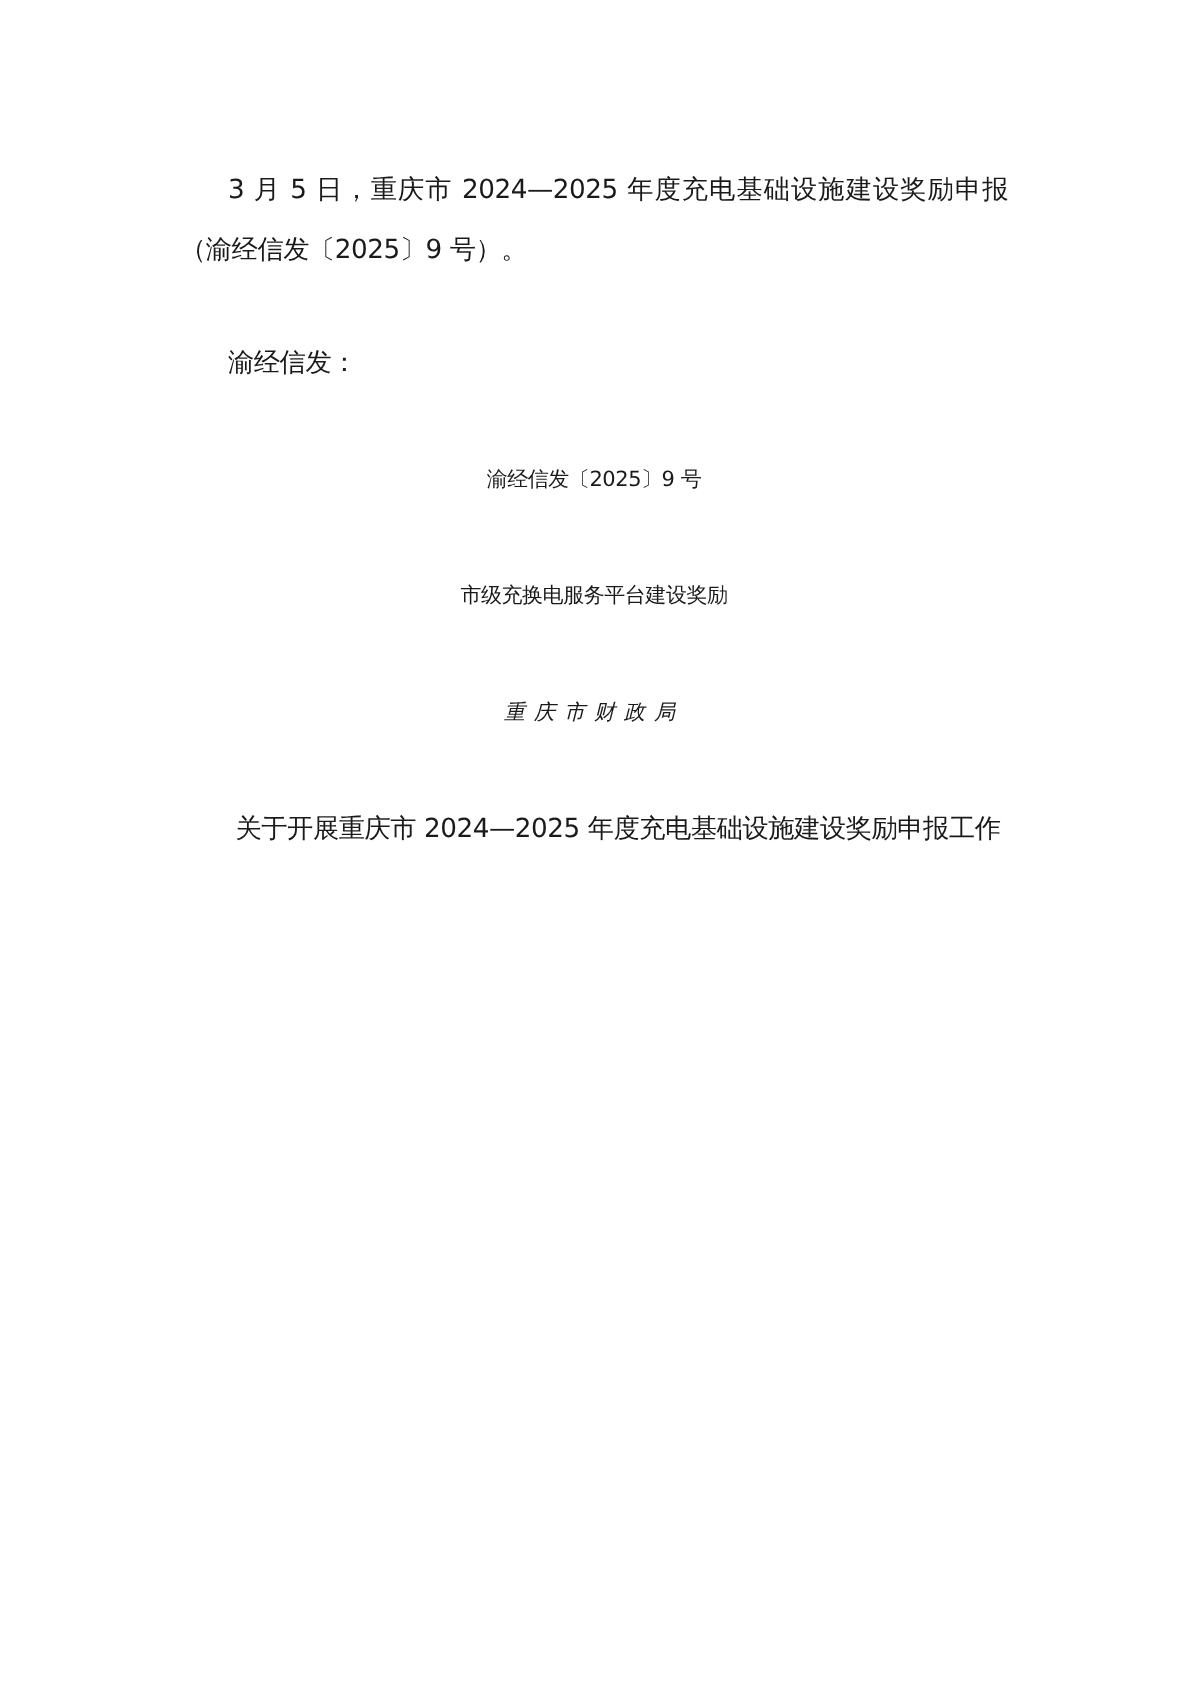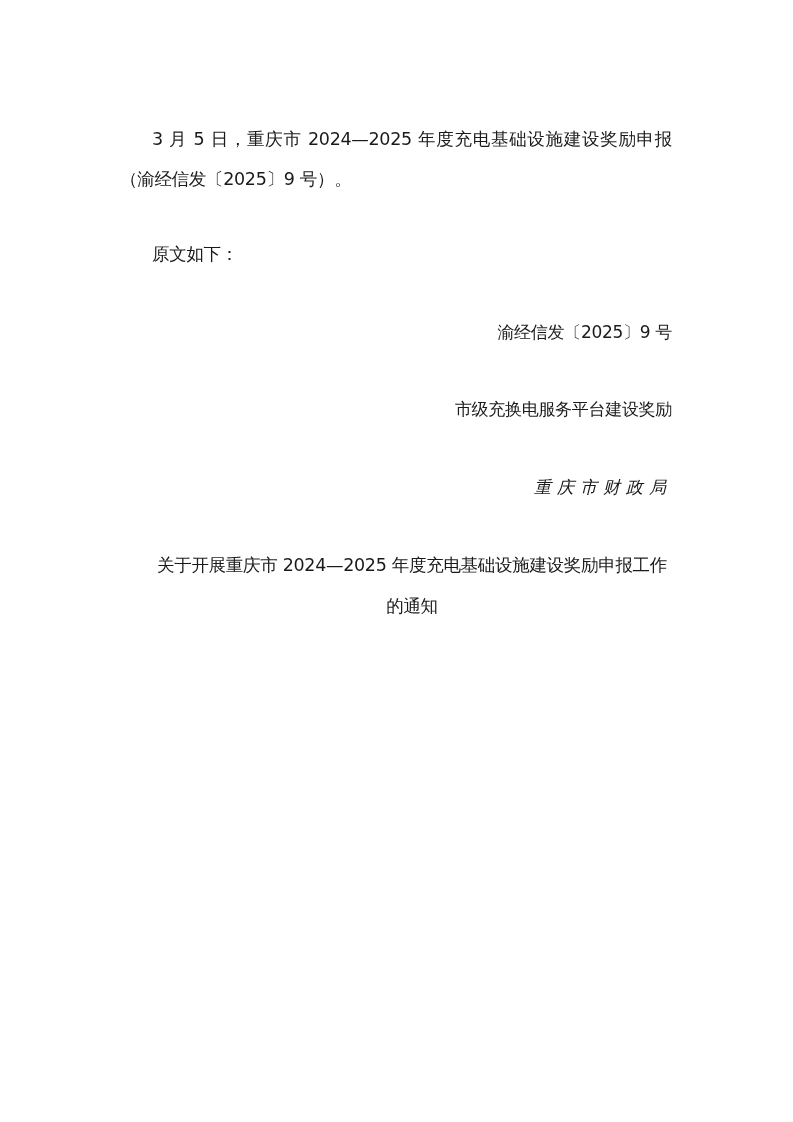--- a/index.html
+++ b/index.html
@@ -11,39 +11,39 @@
       width: 793px;
       height: 1122px;
       position: relative;
       overflow: hidden;
       font-family: "DejaVu Sans", "Liberation Sans", sans-serif;
       color: #1a1a1a;
     }
     .page {
       position: absolute;
       left: 120px;
-      top: 120px;
+      top: 108px;
       width: 552px;
     }
     .para {
       font-size: 17.5px;
       line-height: 39.5px;
       margin: 0 0 38px 0;
       text-indent: 32px;
       text-align: justify;
       text-align-last: left;
       letter-spacing: -0.3px;
     }
     .para.first {
       margin-bottom: 36px;
     }
     .center {
-      font-size: 17px;
+      font-size: 14px;
       line-height: 39.5px;
-      text-align: right;
+      text-align: center;
       margin: 0 0 38px 0;
       letter-spacing: -0.3px;
     }
     .spaced {
       letter-spacing: 6px;
       font-style: italic;
     }
     .title {
       font-size: 17.5px;
       line-height: 40px;
@@ -54,20 +54,19 @@
     }
     .title-line2 {
       padding-left: 32px;
     }
   </style>
 </head>
 <body>
 
 <div class="page">
   <p class="para first">3 月 5 日，重庆市 2024—2025 年度充电基础设施建设奖励申报（渝经信发〔2025〕9 号）。</p>
-  <p class="para">原文如下：</p>
+  <p class="para">渝经信发：</p>
 
   <p class="center">渝经信发〔2025〕9 号</p>
   <p class="center">市级充换电服务平台建设奖励</p>
   <p class="center spaced">重庆市财政局</p>
   <p class="title">关于开展重庆市 2024—2025 年度充电基础设施建设奖励申报工作</p>
-  <p class="title title-line2">的通知</p>
 </div>
 
 </body></html>

